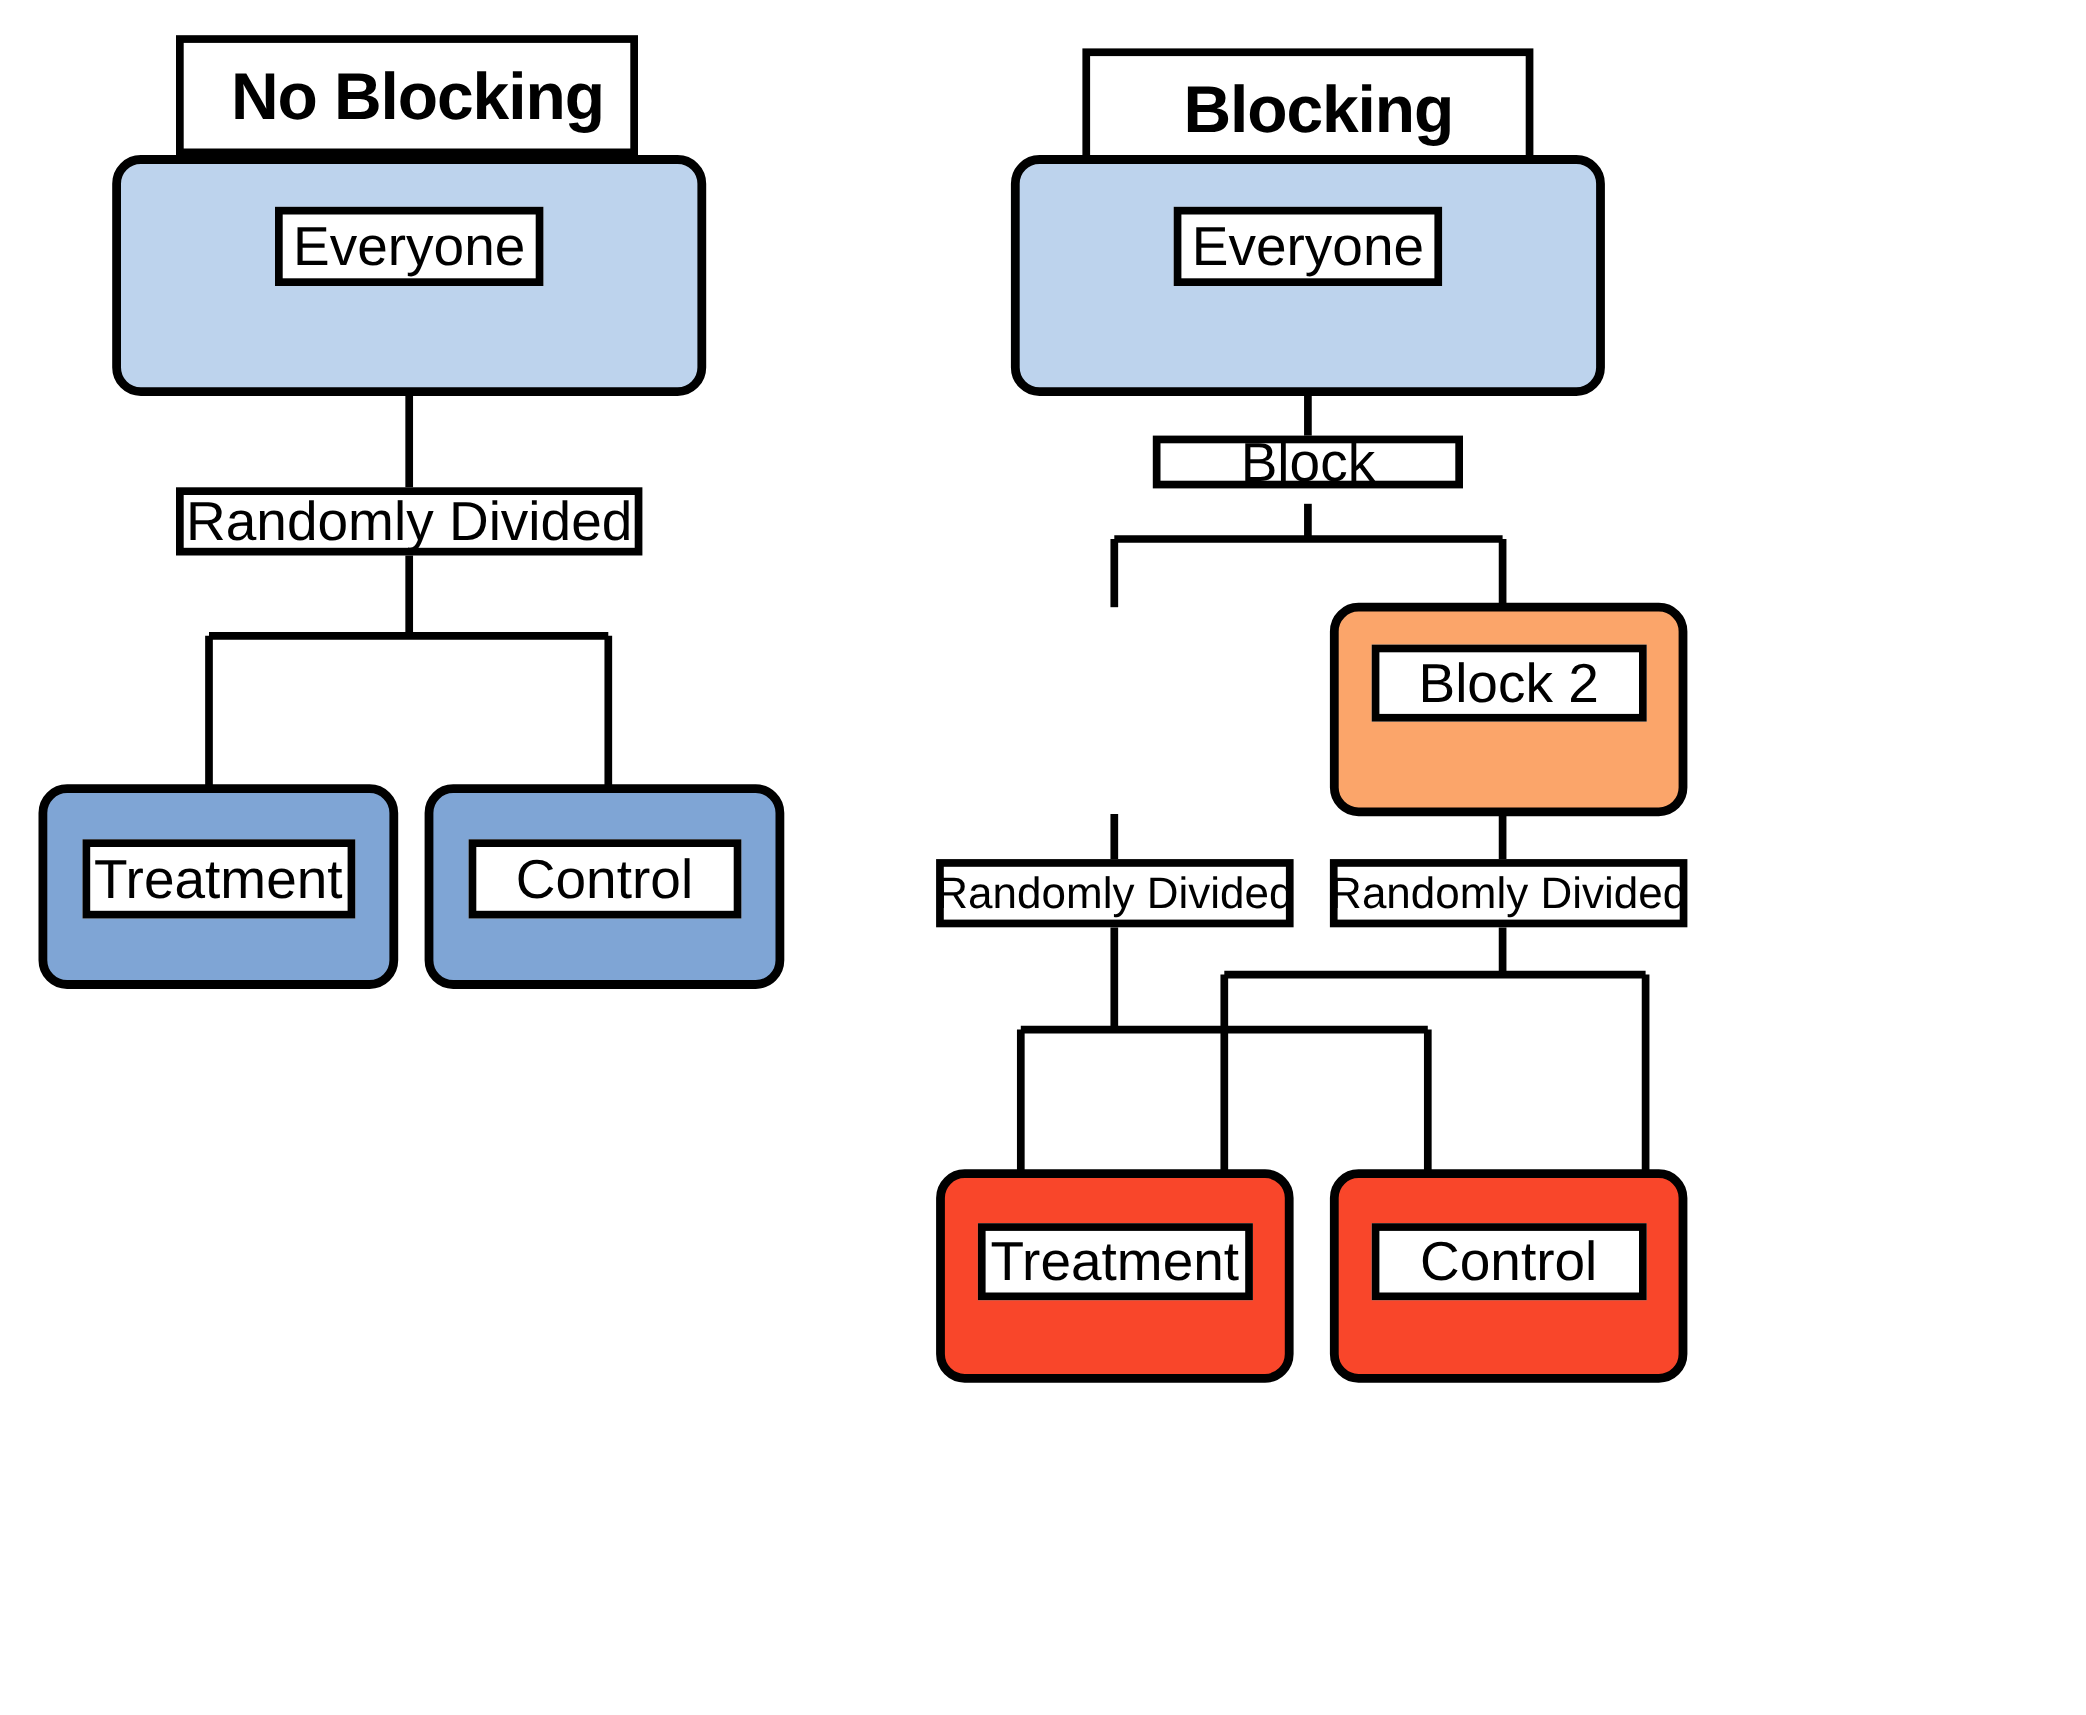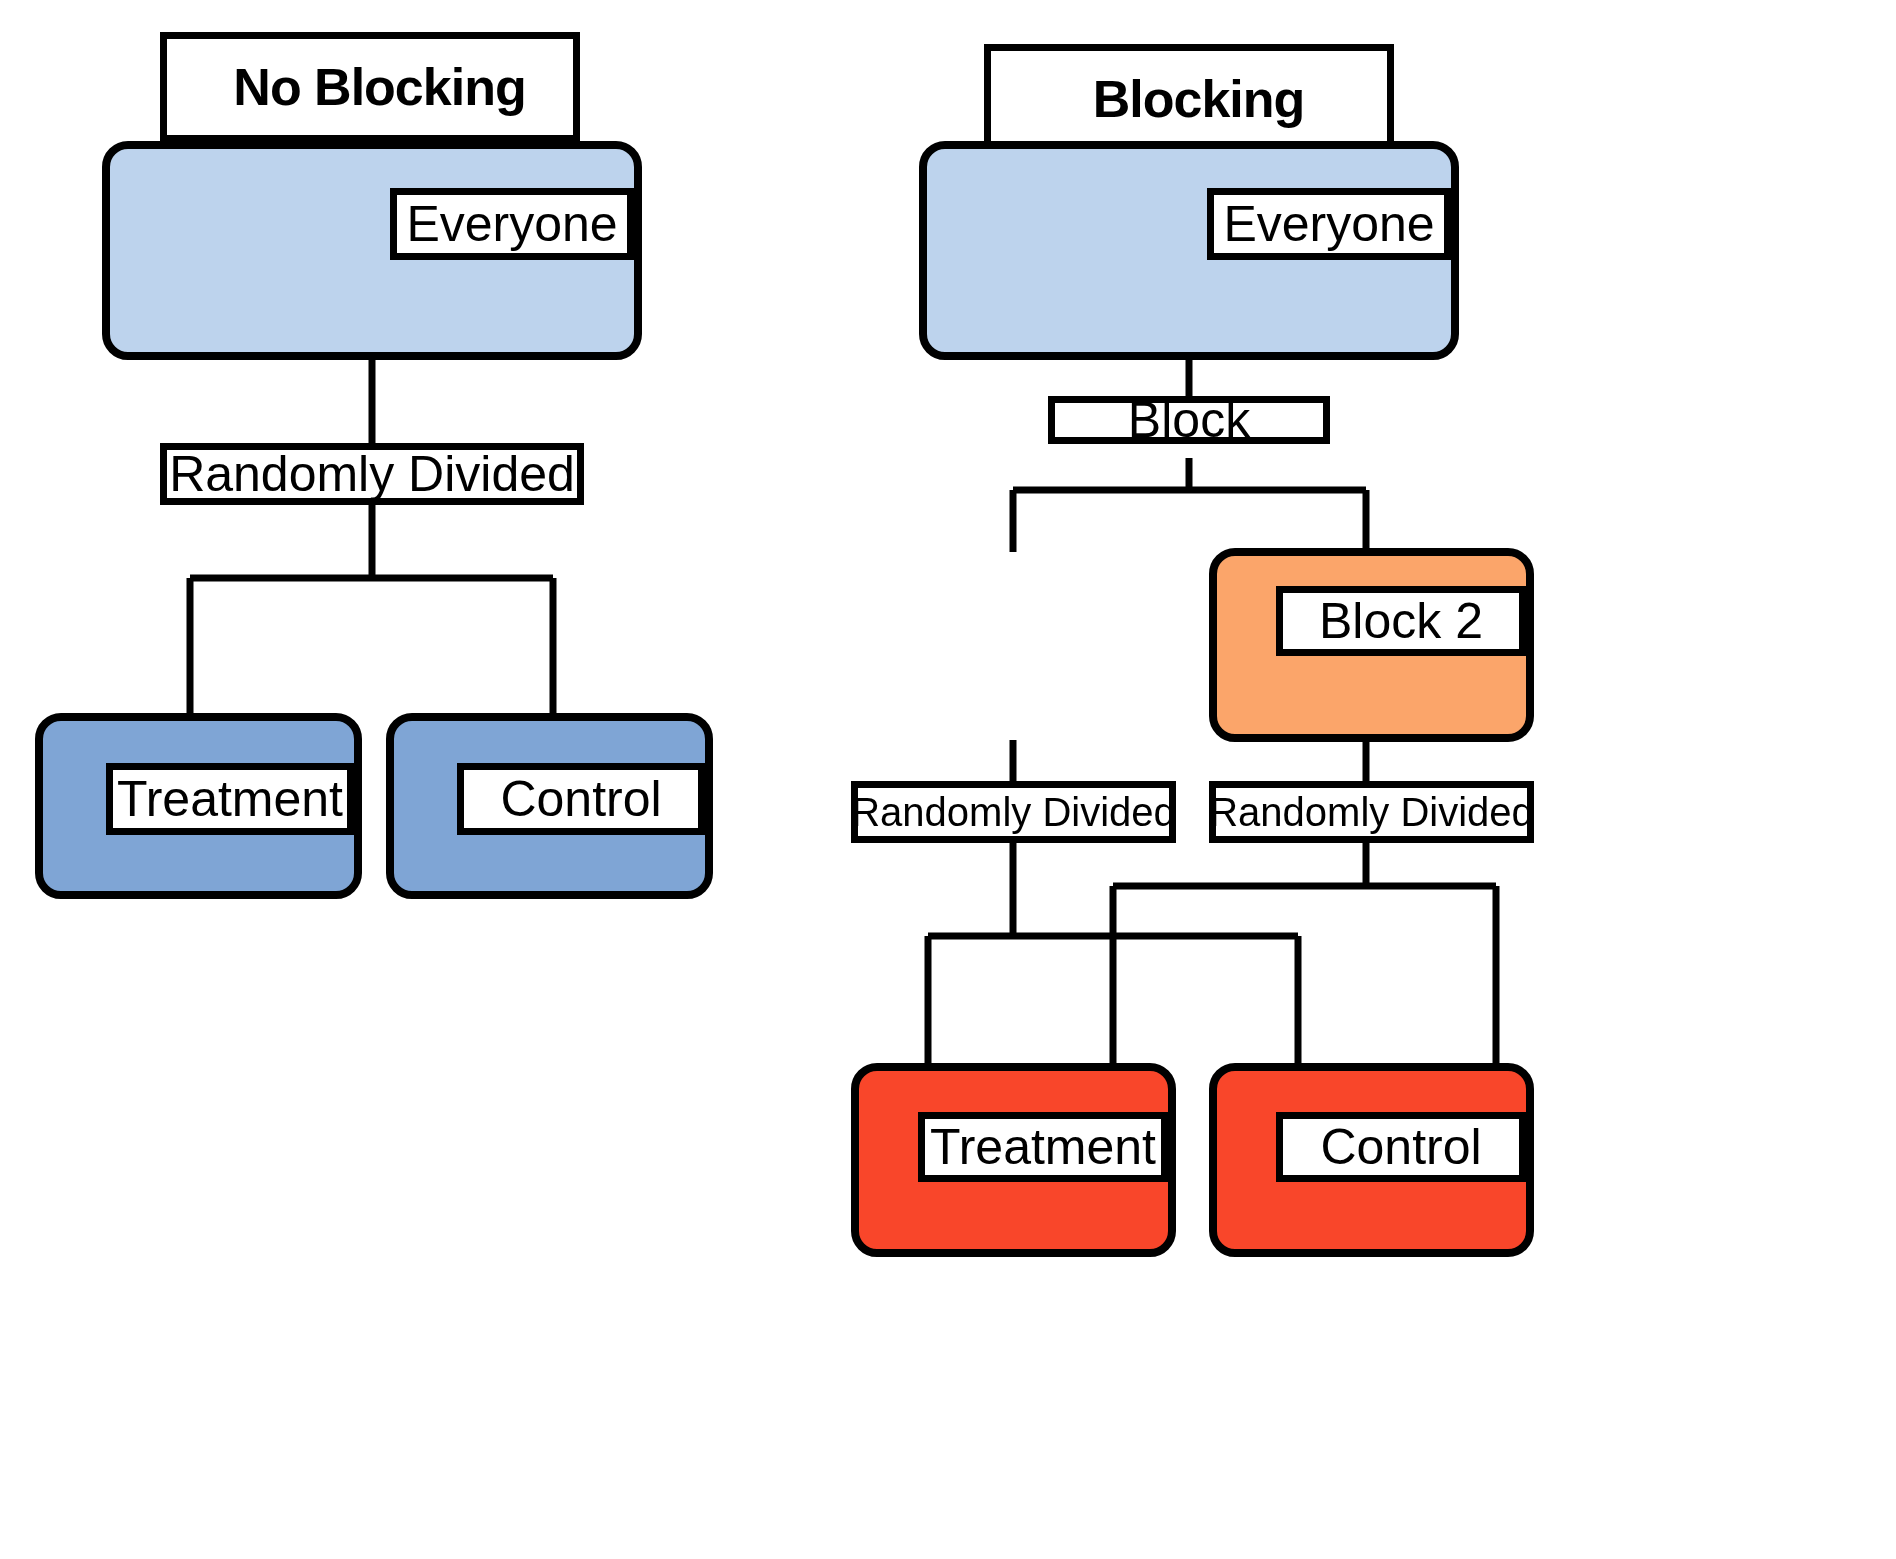--- a/index.html
+++ b/index.html
@@ -37,21 +37,20 @@
   
   .node {
     position: absolute;
     box-sizing: border-box;
     border: 8px solid #000000;
     display: flex;
     justify-content: center;
   }
   .node.rounded {
     border-radius: 26px;
-    justify-content: flex-end;
   }
   .node.blue-light  { background: #bdd3ed; }
   .node.blue-mid    { background: #7fa5d5; }
   .node.orange-light{ background: #fba56a; }
   .node.red         { background: #f9462a; }
 
   
   .plain {
     position: absolute;
     box-sizing: border-box;
@@ -68,21 +67,21 @@
     box-sizing: border-box;
     background: #ffffff;
     border: 7px solid #000000;
     display: flex;
     align-items: center;
     justify-content: center;
     white-space: nowrap;
     color: #000000;
   }
   .title-text {
-    font-size: 52px;
+    font-size: 60px;
     font-weight: bold;
     letter-spacing: -1px;
     padding-left: 19px;
   }
   .body-text {
     font-size: 50px;
     font-weight: normal;
   }
   .small-text {
     font-size: 40px;

